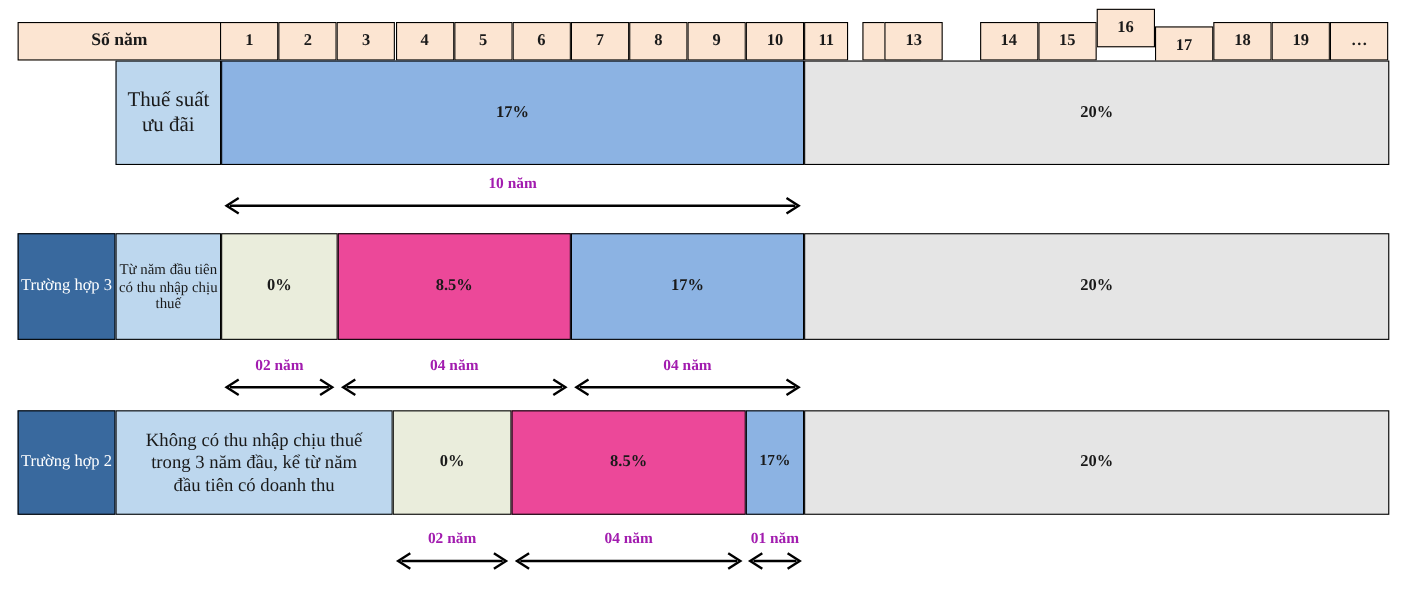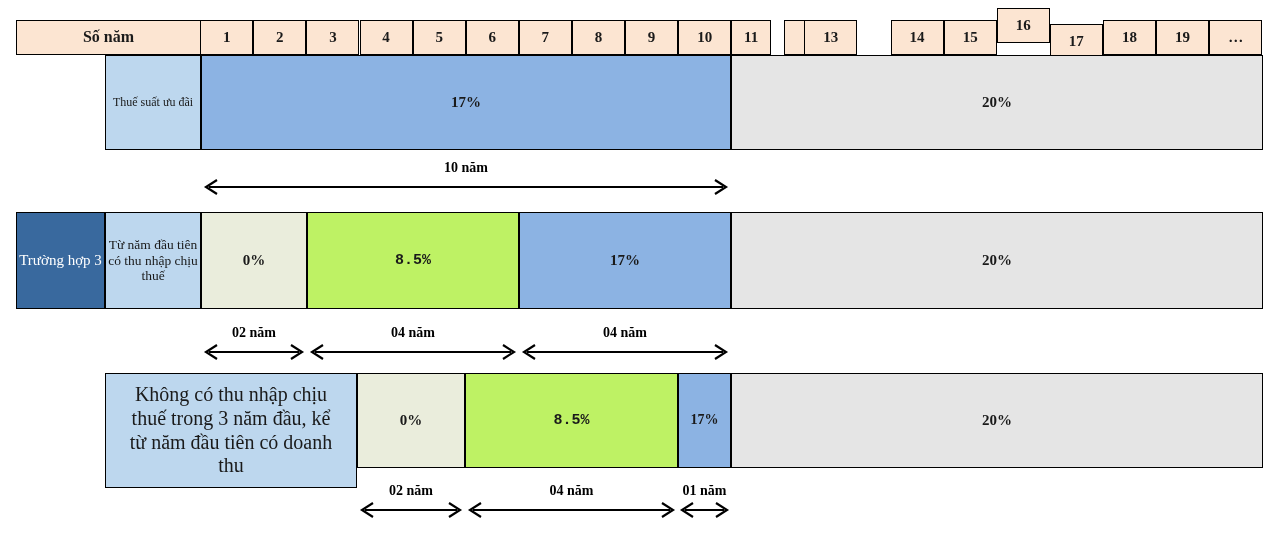--- a/index.html
+++ b/index.html
@@ -23,32 +23,32 @@
     text-align:center;
     font-weight:bold;
     font-size:15px;
     color:#1a1a1a;
     line-height:1.18;
     overflow:hidden;
   }
   .hdr{background:#FCE5D2;}
   .hdr-title{font-size:16px;}
   .case-dark{background:#39699E;color:#ffffff;font-weight:normal;font-size:15px;}
-  .case-light{background:#BDD7EE;color:#1a1a1a;font-weight:normal;font-size:12px;}
+  .case-light{background:#BDD7EE;color:#1a1a1a;font-weight:normal;font-size:19px;}
   .bar-blue{background:#8CB3E3;}
   .bar-purple{background:#e5e5e5;}
   .bar-cream{background:#EAEDDC;}
-  .bar-green{background:#bef264;font-family:Liberation Mono, monospace;}
+  .bar-green{background:#ec4899;}
 
   
   .mlabel{
     position:absolute;
     font-weight:bold;
     font-size:14px;
-    color:#000000;
+    color:#a21caf;
     text-align:center;
     white-space:nowrap;
   }
   .arrow-wrap{position:absolute;}
   .arrow-svg{display:block;}
 </style>
 </head>
 <body>
 
 <div class="stage">
@@ -125,22 +125,23 @@
     </svg>
   </div>
   <div class="arrow-wrap" style="left:519px;top:343px;">
     <svg class="arrow-svg" width="212" height="18" viewBox="0 0 212 18">
       <line x1="8" y1="9" x2="204" y2="9" stroke="#000" stroke-width="2.2"></line>
       <polyline points="16,2 5,9 16,16" fill="none" stroke="#000" stroke-width="2.2"></polyline>
       <polyline points="196,2 207,9 196,16" fill="none" stroke="#000" stroke-width="2.2"></polyline>
     </svg>
   </div>
 
+  <div class="cell case-dark" style="left:16px;top:373px;width:89px;height:95px;">Trường hợp 2</div>
 
-  <div class="cell case-light" style="left:105px;top:373px;width:252px;height:115px;font-size:20px;padding:0 21px;">Không có thu nhập chịu thuế trong 3 năm đầu, kể từ năm đầu tiên có doanh thu</div>
+  <div class="cell case-light" style="left:105px;top:373px;width:252px;height:95px;font-size:17px;padding:0 21px;">Không có thu nhập chịu thuế trong 3 năm đầu, kể từ năm đầu tiên có doanh thu</div>
 
   <div class="cell bar-cream" style="left:357px;top:373px;width:108px;height:95px;">0%</div>
 
   <div class="cell bar-green" style="left:465px;top:373px;width:213px;height:95px;">8.5%</div>
 
   <div class="cell bar-blue" style="left:678px;top:373px;width:53px;height:95px;font-size:14px;">17%</div>
 
   <div class="cell bar-purple" style="left:731px;top:373px;width:532px;height:95px;">20%</div>
 
   <div class="mlabel" style="left:357px;top:483px;width:108px;">02 năm</div>

